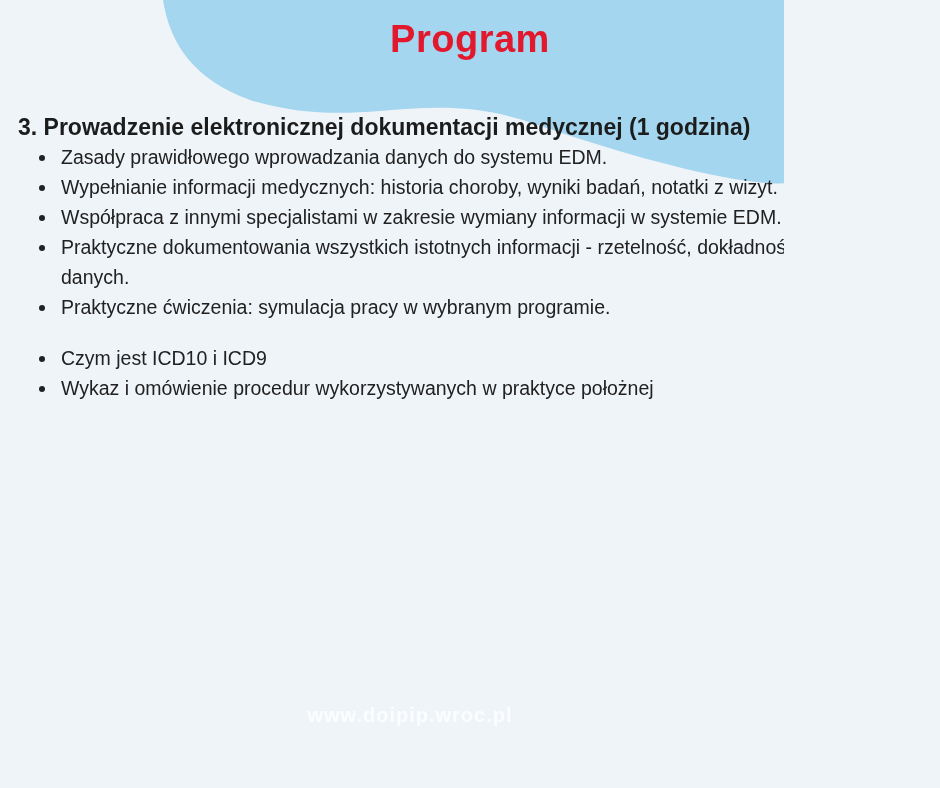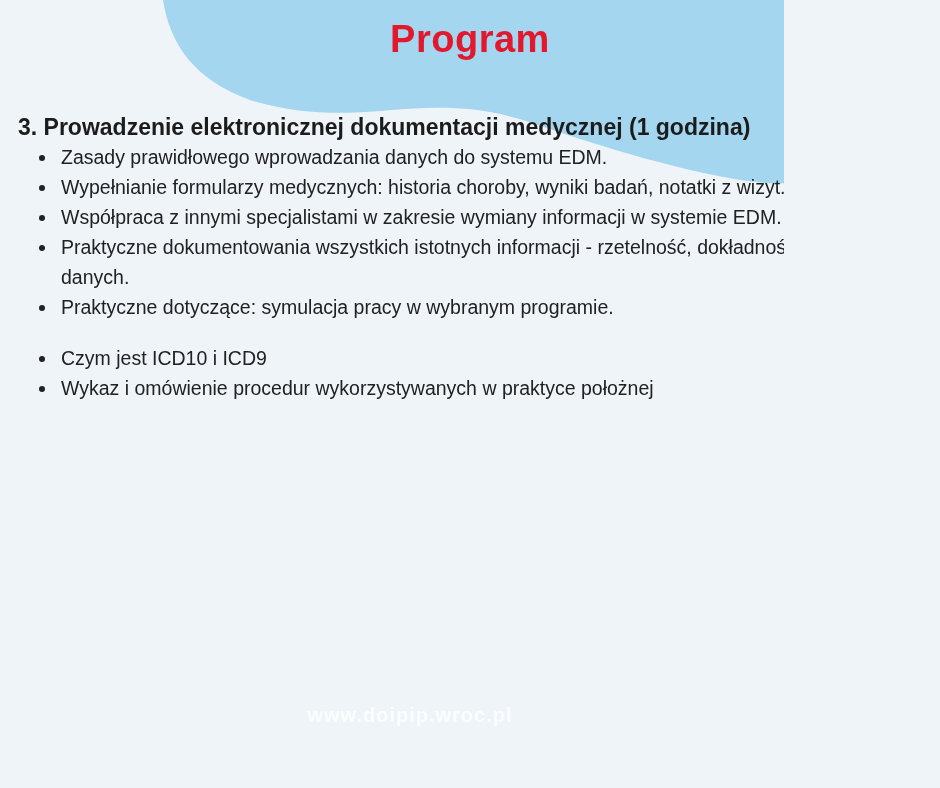--- a/index.html
+++ b/index.html
@@ -56,24 +56,24 @@
   </svg>
 
   <h1 class="title">Program</h1>
 
   <main class="content">
 
     <section class="section">
       <h2>3. Prowadzenie elektronicznej dokumentacji medycznej (1 godzina)</h2>
       <ul>
         <li>Zasady prawidłowego wprowadzania danych do systemu EDM.</li>
-        <li>Wypełnianie formularzy medycznych: historia choroby, wyniki badań, notatki z wizyt.</li>
+        <li>Wypełnianie informacji medycznych: historia choroby, wyniki badań, notatki z wizyt.</li>
         <li>Współpraca z innymi specjalistami w zakresie wymiany informacji w systemie EDM.</li>
         <li>Praktyczne dokumentowania wszystkich istotnych informacji - rzetelność, dokładność i aktualność  danych.</li>
-        <li>Praktyczne dotyczące: symulacja pracy w wybranym programie.</li>
+        <li>Praktyczne ćwiczenia: symulacja pracy w wybranym programie.</li>
       </ul>
     </section>
 
     <section class="section">
     </section>
 
     <section class="section">
       <ul>
         <li>Czym jest ICD10 i ICD9</li>
         <li>Wykaz i omówienie procedur wykorzystywanych w praktyce położnej</li>

